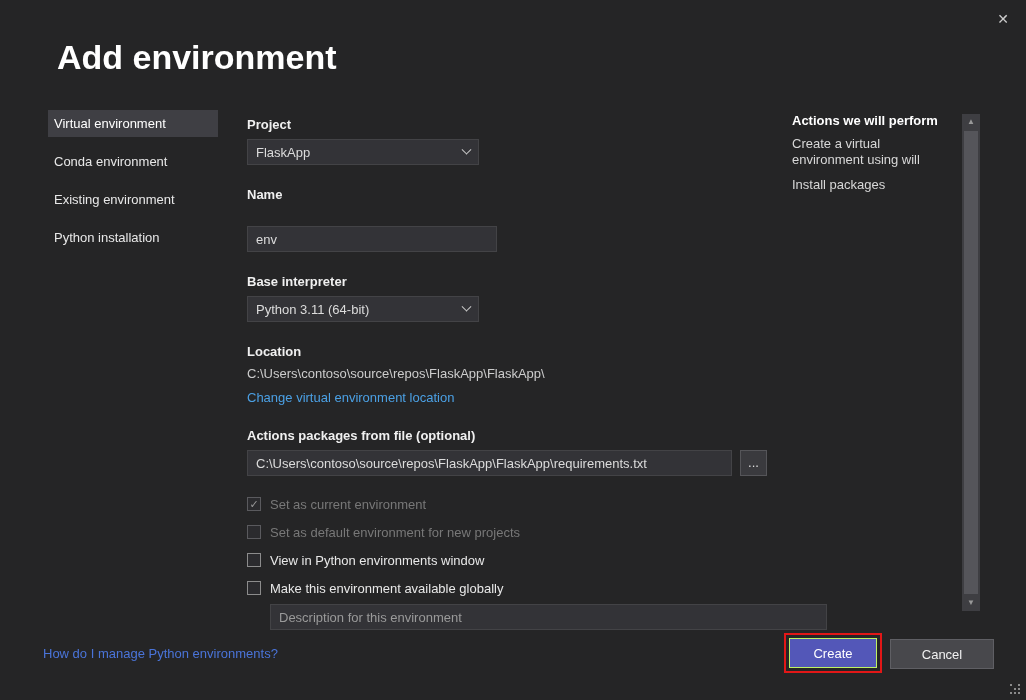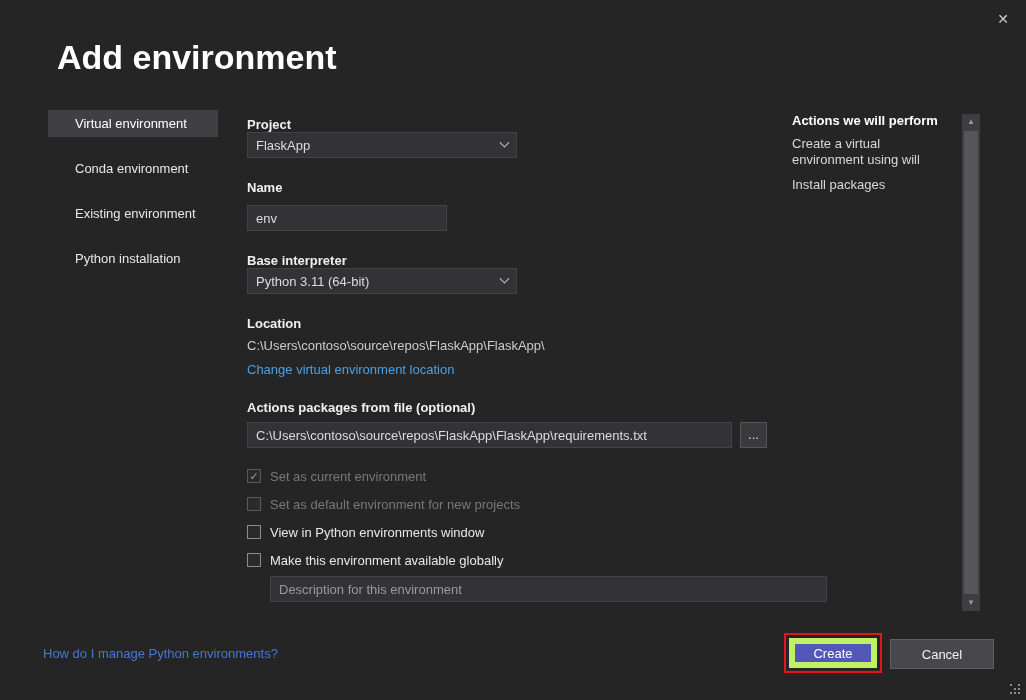--- a/index.html
+++ b/index.html
@@ -23,44 +23,44 @@
   }
   h1.dialog-title {
     position: absolute; left: 57px; top: 38px;
     font-size: 34px; font-weight: 600; color: #ffffff;
   }
 
   
   .sidebar { position: absolute; left: 48px; top: 110px; width: 170px; }
   .sidebar-item {
     height: 27px; line-height: 27px;
-    padding-left: 27px; font-size: 13px; color: #e8e8e8;
-    cursor: pointer; margin-bottom: 18px;
+    padding-left: 6px; font-size: 13px; color: #e8e8e8;
+    cursor: pointer; margin-bottom: 11px;
   }
   .sidebar-item.selected { background: #3f3f44; color: #ffffff; }
 
   
   .form-col { position: absolute; left: 247px; top: 110px; width: 520px; }
   .field-label { font-size: 13px; font-weight: bold; color: #f0f0f0; margin-top: 22px; }
   .field-label.first { margin-top: 7px; }
 
   .combo, .textbox {
-    height: 26px; width: 270px;
+    margin-top: 7px; height: 26px; width: 232px;
     background: #333337; border: 1px solid #434346;
     color: #dcdcdc; font-size: 13px;
     display: flex; align-items: center; justify-content: space-between;
     padding: 0 8px; cursor: pointer;
   }
   .chevron {
     width: 7px; height: 7px;
     border-right: 1.5px solid #cccccc; border-bottom: 1.5px solid #cccccc;
     transform: rotate(45deg) translate(-2px, -2px);
   }
   input.text-input {
-    margin-top: 10px; height: 26px; width: 200px;
+    margin-top: 24px; height: 26px; width: 250px;
     background: #333337; border: 1px solid #434346;
     color: #dcdcdc; font-size: 13px; padding: 0 8px;
     font-family: "Liberation Sans", sans-serif;
   }
   input.text-input::placeholder { color: #9a9a9a; }
 
   .static-value { margin-top: 7px; font-size: 13px; color: #cccccc; }
   a.inline-link {
     display: inline-block; margin-top: 9px;
     font-size: 13px; color: #4ba0e4; text-decoration: none; cursor: pointer;
@@ -119,21 +119,21 @@
   .create-highlight {
     position: absolute; left: 784px; top: 633px;
     border: 2px solid #e21717; padding: 3px;
   }
   .btn {
     height: 30px; font-size: 13px; cursor: pointer;
     font-family: "Liberation Sans", sans-serif;
   }
   .btn-create {
     width: 88px; background: #5357b8; color: #ffffff;
-    border: 6px solid #bef264;
+    border: 1px solid #bef264;
   }
   .btn-cancel {
     position: absolute; left: 890px; top: 639px; width: 104px;
     background: #48484c; color: #f1f1f1; border: 1px solid #5f5f64;
   }
 
   
   .resize-grip { position: absolute; right: 4px; bottom: 4px; width: 12px; height: 12px; cursor: nwse-resize; }
   .resize-grip::after {
     content: ""; position: absolute; left: 0; top: 0;

